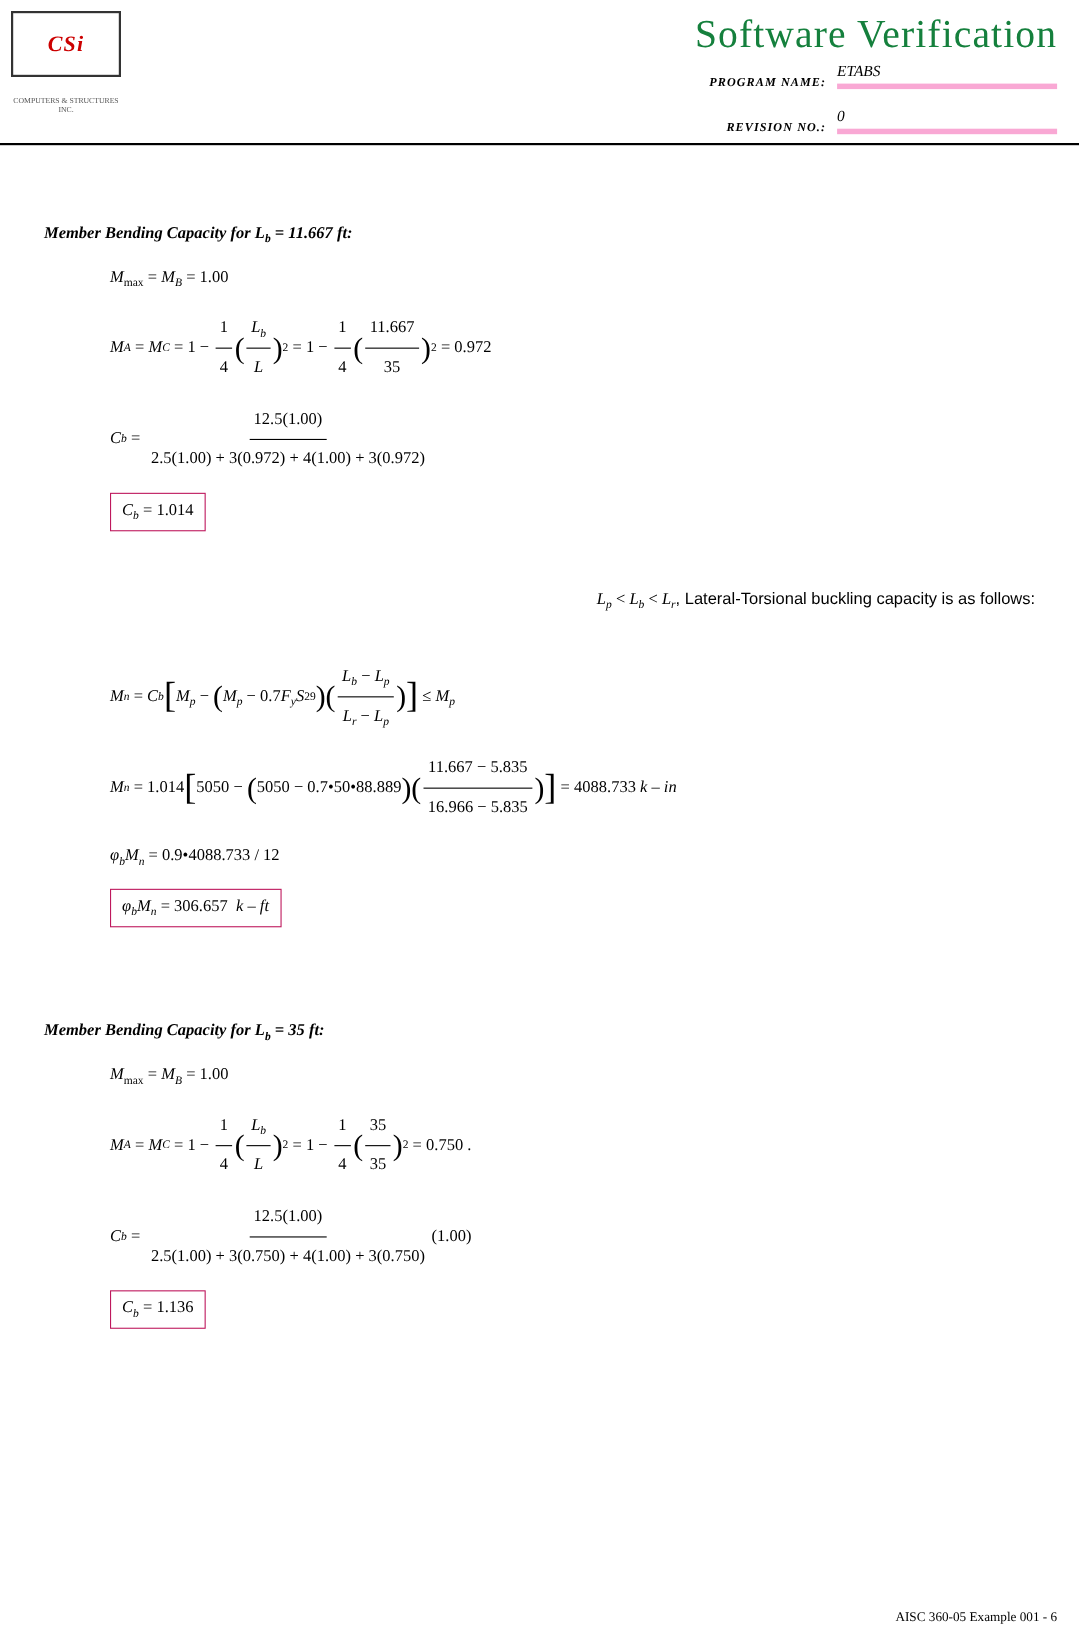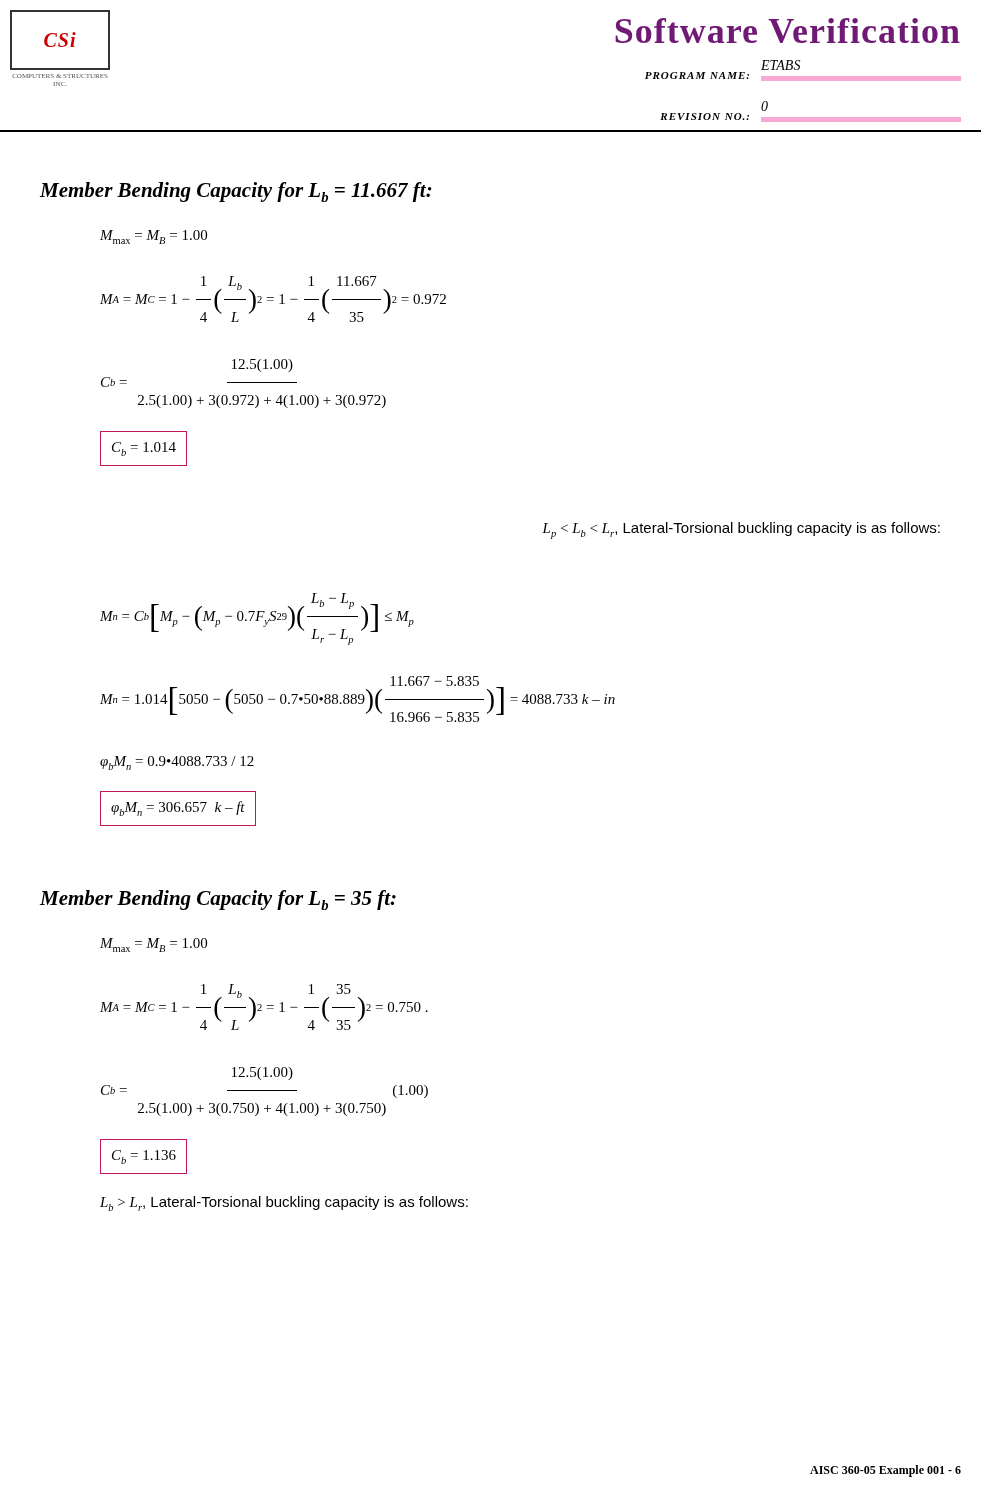--- a/index.html
+++ b/index.html
@@ -39,22 +39,22 @@
     }
     .logo-box span { color: #c00; }
     .header-title-area {
       flex: 1;
       display: flex;
       flex-direction: column;
       align-items: flex-end;
     }
     .software-verification-title {
       font-size: 36px;
-      font-weight: bold;
-      color: #701a75;
+      font-weight: normal;
+      color: #15803d;
       margin-bottom: 6px;
       letter-spacing: 1px;
     }
     .program-info {
       display: grid;
       grid-template-columns: auto 200px;
       gap: 18px 10px;
       align-items: end;
       font-style: italic;
     }
@@ -71,25 +71,25 @@
       padding-bottom: 2px;
       min-width: 180px;
     }
 
     
     .content {
       padding: 30px 40px 40px 40px;
     }
 
     .section-title {
-      font-size: 21px;
+      font-size: 15px;
       font-weight: bold;
       font-style: italic;
       margin-bottom: 16px;
-      margin-top: 16px;
+      margin-top: 42px;
     }
 
     .math-block {
       margin: 14px 0 14px 60px;
       font-size: 15px;
       line-height: 1.8;
     }
 
     .boxed {
       display: inline-block;
@@ -143,40 +143,39 @@
       margin: 12px 0;
       line-height: 2.2;
     }
 
     .footer {
       position: absolute;
       bottom: 10px;
       right: 20px;
       font-size: 12px;
       color: #000;
-      font-weight: bold;
     }
 
     .normal-text {
       font-style: normal;
       font-family: Arial, sans-serif;
       font-size: 15px;
     }
   </style>
 </head>
 <body>
 
 <div class="header">
   <div class="logo-area">
     <div class="logo-box">
       <span style="color:#c00;font-size:20px;font-weight:bold;font-style:italic;">C</span>
         <span style="color:#c00;font-size:20px;font-weight:bold;font-style:italic;">S</span>
         <span style="color:#c00;font-size:20px;font-weight:bold;font-style:italic;">i</span>
     </div>
-    <div style="font-size:7px;color:#555;width:100px;text-align:center;margin-top:2px;">COMPUTERS &amp; STRUCTURES INC.</div>
+    <div style="font-size:7px;color:#555;width:100px;text-align:center;margin-top:18px;">COMPUTERS &amp; STRUCTURES INC.</div>
   </div>
   <div class="header-title-area">
     <div class="software-verification-title">Software Verification</div>
     <div class="program-info">
       <div class="program-label">PROGRAM NAME:</div>
       <div class="program-value">ETABS</div>
       <div class="program-label">REVISION NO.:</div>
       <div class="program-value">0</div>
     </div>
   </div>
@@ -334,21 +333,18 @@
         <span class="den">2.5(1.00)&nbsp;+&nbsp;3(0.750)&nbsp;+&nbsp;4(1.00)&nbsp;+&nbsp;3(0.750)</span>
       </span>
       (1.00)
     </div>
   </div>
 
   <div class="math-block">
     <span class="boxed"><span class="italic">C</span><sub><span class="italic">b</span></sub> = 1.136</span>
   </div>
 
-  <div class="math-block" style="margin-left:60px; margin-top:14px;">
-    <span class="italic">L<sub>b</sub></span>&nbsp;&gt;&nbsp;<span class="italic">L<sub>r</sub></span><span class="normal-text">, Lateral-Torsional buckling capacity is as follows:</span>
-  </div>
 
 </div>
 
 <div class="footer">
   <span>AISC 360-05 Example 001 - 6</span>
 </div>
 
 </body></html>

